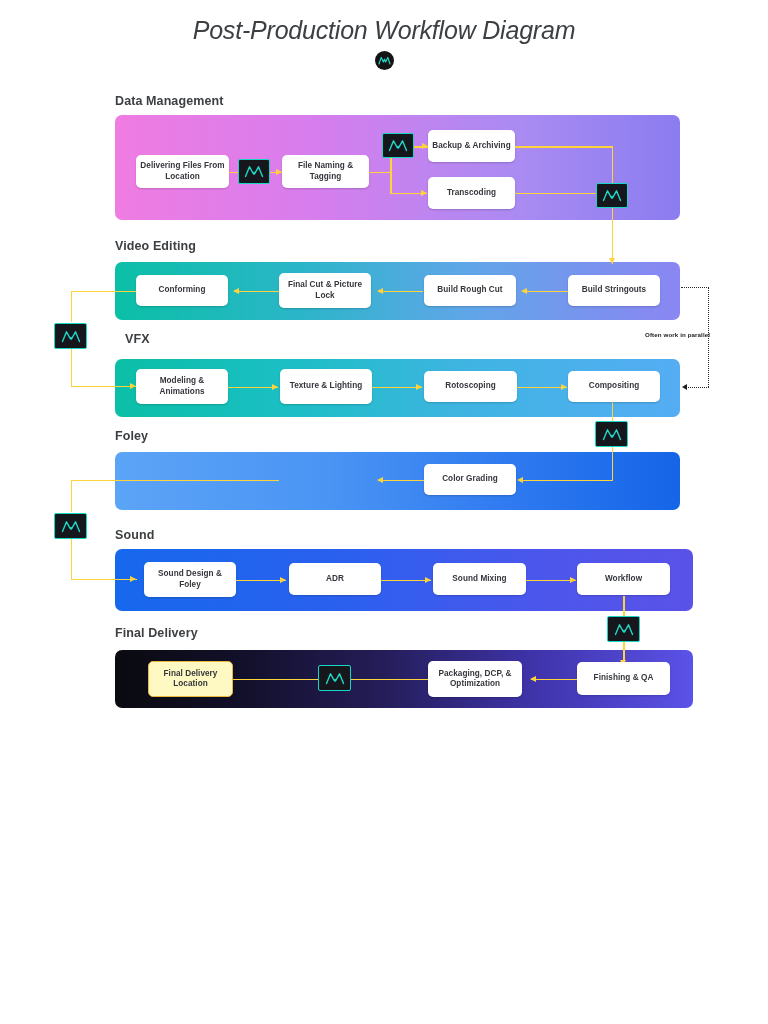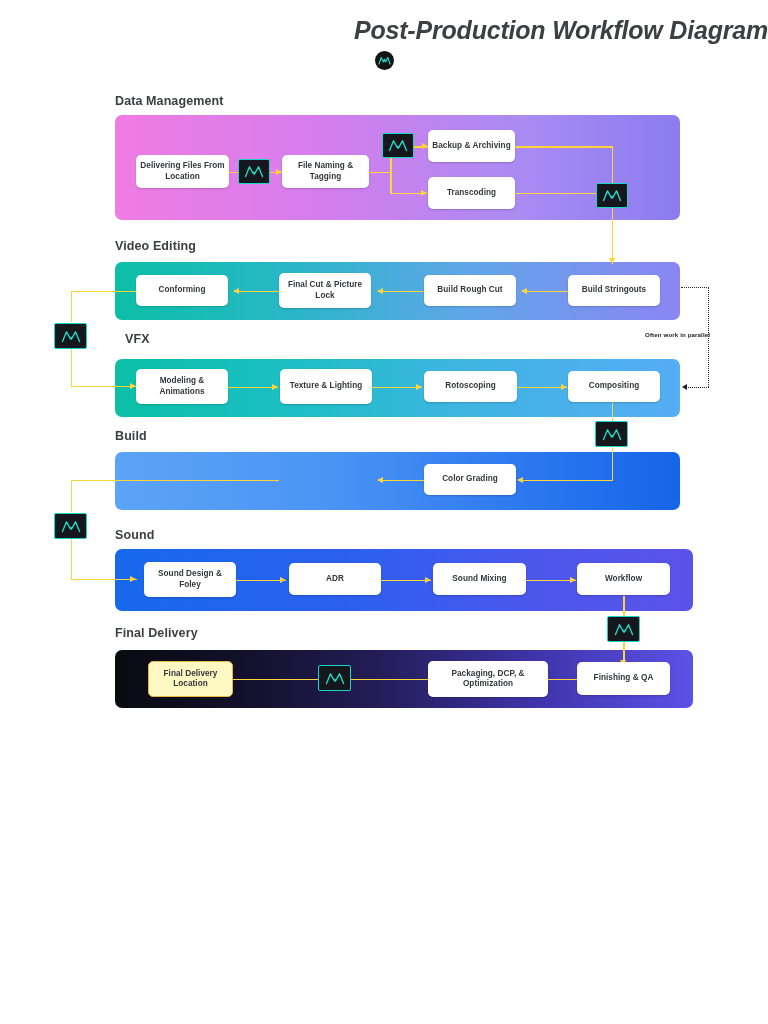--- a/index.html
+++ b/index.html
@@ -15,23 +15,23 @@
     height: 1024px;
     background: #ffffff;
     overflow: hidden;
   }
 
   
   #title {
     position: absolute;
     left: 0; top: 16px;
     width: 768px;
-    text-align: right;
+    text-align: center;
     font-size: 25px;
-    font-weight: bold;
+    font-weight: normal;
     font-style: italic;
     color: #3c4043;
     letter-spacing: -0.2px;
   }
   #subtitle-row {
     position: absolute;
     left: 0; top: 51px;
     width: 768px;
     display: flex;
     align-items: center;
@@ -154,21 +154,21 @@
     <span class="logo-circle">
       <svg width="13" height="9" viewBox="0 0 13 9" aria-hidden="true">
         <polyline points="1,8 3.2,1.4 5.4,6 6.5,3.2 7.6,6 9.8,1.4 12,8" fill="none" stroke="#20d8c6" stroke-width="1.15" stroke-linejoin="round" stroke-linecap="round"></polyline>
       </svg>
     </span>
   </div>
 
   <div class="sec-label" style="left:115px; top:94px;">Data Management</div>
   <div class="sec-label" style="left:115px; top:239px;">Video Editing</div>
   <div class="sec-label" style="left:125px; top:332px;text-align:right;">VFX</div>
-  <div class="sec-label" style="left:115px; top:429px;">Build</div>
+  <div class="sec-label" style="left:115px; top:429px;">Foley</div>
   <div class="sec-label" style="left:115px; top:528px;text-align:center;">Sound</div>
   <div class="sec-label" style="left:115px; top:626px;">Final Delivery</div>
 
   <div class="band" id="band-data"></div>
   <div class="band" id="band-video"></div>
   <div class="band" id="band-vfx"></div>
   <div class="band" id="band-color"></div>
   <div class="band" id="band-sound"></div>
   <div class="band" id="band-final"></div>
 
@@ -276,21 +276,21 @@
   <div class="pbox" style="left:568px; top:371px; width:92px; height:31px;">Compositing</div>
 
   <div class="pbox" style="left:424px; top:464px; width:92px; height:31px;">Color Grading</div>
 
   <div class="pbox" style="left:144px; top:562px; width:92px; height:35px;">Sound Design &amp; Foley</div>
   <div class="pbox" style="left:289px; top:563px; width:92px; height:32px;">ADR</div>
   <div class="pbox" style="left:433px; top:563px; width:93px; height:32px;">Sound Mixing</div>
   <div class="pbox" style="left:577px; top:563px; width:93px; height:32px;">Workflow</div>
 
   <div class="pbox" style="left:577px; top:662px; width:93px; height:33px;">Finishing &amp; QA</div>
-  <div class="pbox" style="left:428px; top:661px; width:120px; height:36px;">Packaging, DCP, &amp; Optimization</div>
+  <div class="pbox" style="left:428px; top:661px; width:94px; height:36px;">Packaging, DCP, &amp; Optimization</div>
   <div class="pbox cream" style="left:148px; top:661px; width:85px; height:36px;">Final Delivery Location</div>
 
   <div class="masv" style="left:238px; top:159px; width:32px; height:25px;">
     <svg width="20" height="13" viewBox="0 0 20 13" aria-hidden="true">
       <polyline points="1.5,11.5 5.5,1.8 9.5,9 10,7.5 10.5,9 14.5,1.8 18.5,11.5" fill="none" stroke="#20d8c6" stroke-width="1.4" stroke-linejoin="round" stroke-linecap="round"></polyline>
     </svg>
   </div>
 
   <div class="masv" style="left:382px; top:133px; width:32px; height:25px;">
     <svg width="20" height="13" viewBox="0 0 20 13" aria-hidden="true">

